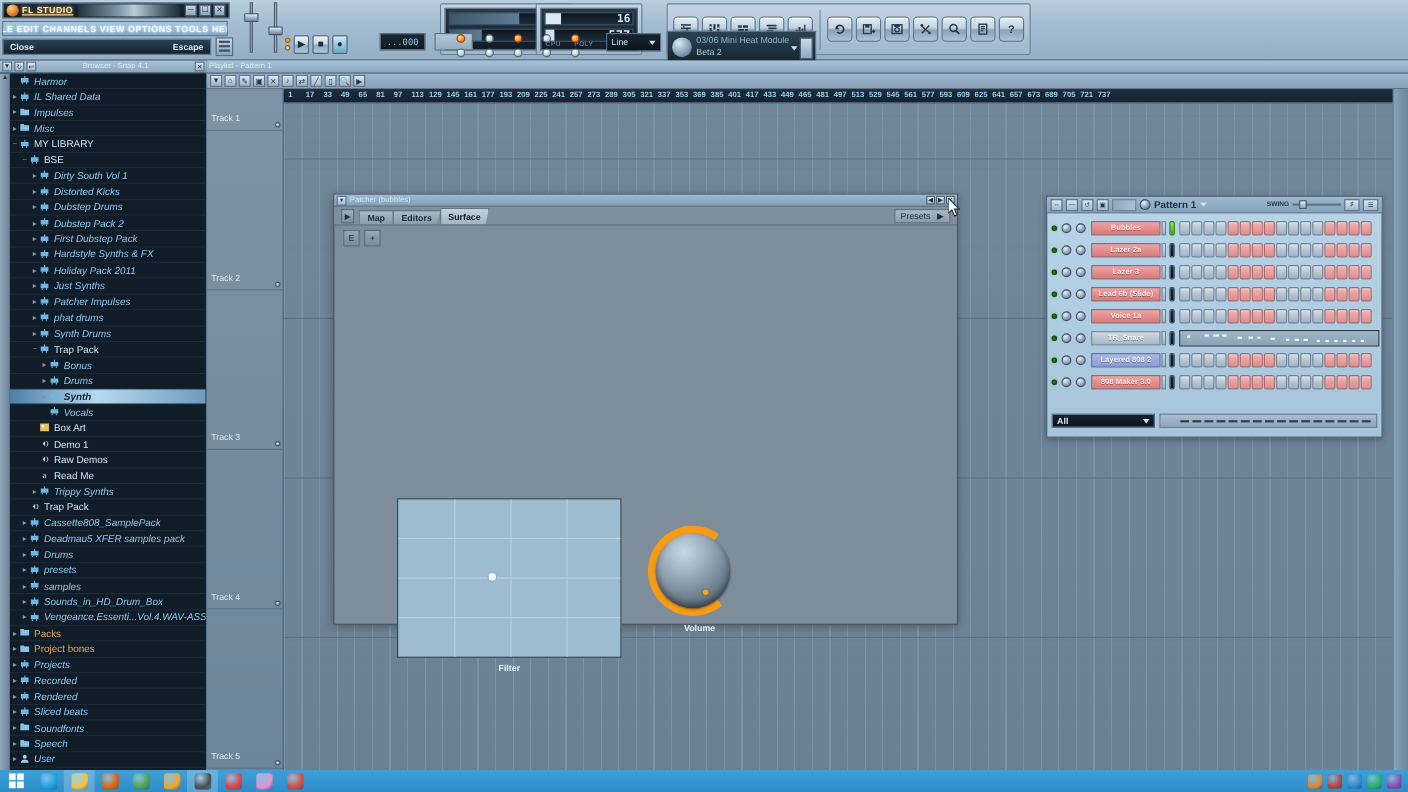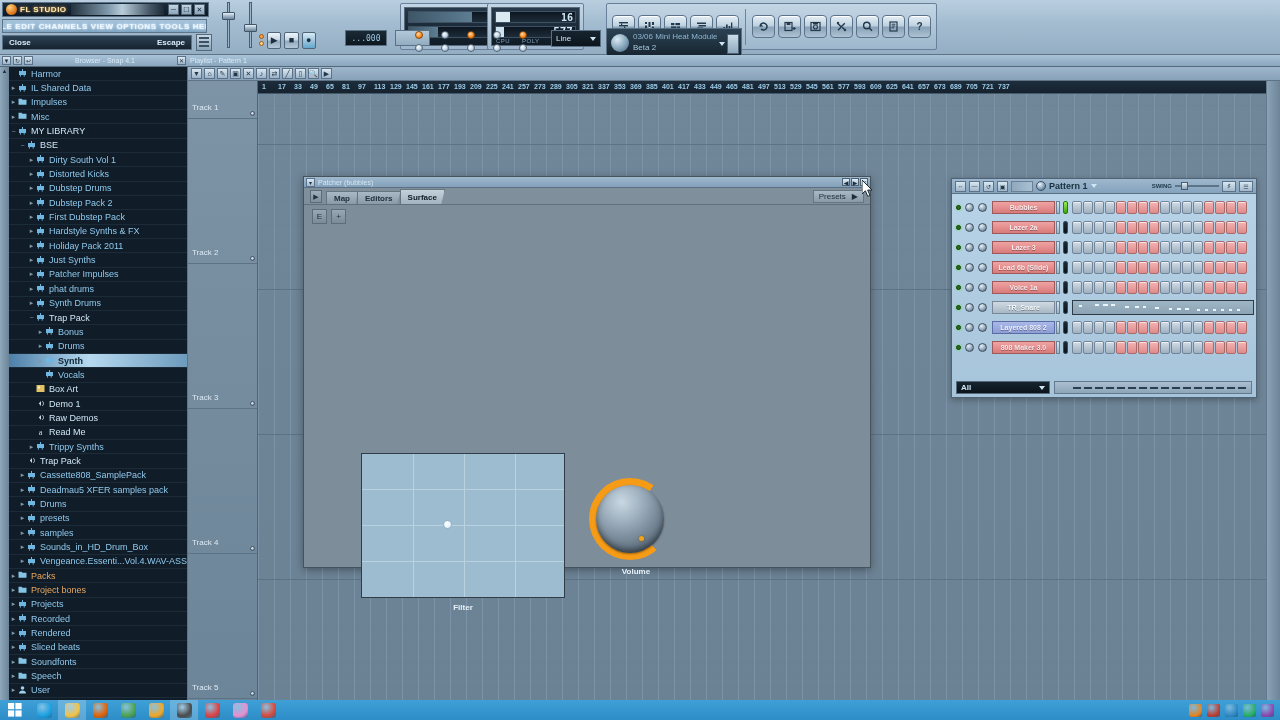--- a/index.html
+++ b/index.html
@@ -26,21 +26,21 @@
     position:absolute; left:2px; top:2px; width:207px; height:15px;
     background:linear-gradient(180deg,#1b2b3c,#0e1a26);
     border:1px solid #5d7488;
     display:flex; align-items:center;
   }
   .fl-logo {
     width:11px;height:11px;margin-left:3px;margin-right:3px;border-radius:50%;
     background:radial-gradient(circle at 35% 30%,#ffd27f,#e07b20 60%,#a64d05);
   }
   .fl-name { color:#ffe9b0; font-size:8px; font-weight:bold; letter-spacing:.5px;
-    text-shadow:0 0 3px #ffb347; }
+    text-shadow:0 0 3px #ffb347;text-decoration:underline; }
   .fl-dragbar {
     flex:1; height:11px; margin:0 4px;
     background:linear-gradient(90deg,#22323f,#7f98ab 40%,#b9cdda 55%,#445666 85%,#1b2a36);
     filter:blur(.4px);
   }
   .fl-wbtns { display:flex; gap:2px; margin-right:3px; }
   .fl-wbtn {
     width:11px;height:11px;background:linear-gradient(180deg,#c3d5e3,#8ca5ba);
     border:1px solid #4e6274; display:flex;align-items:center;justify-content:center;
     font-size:7px; color:#1a2a36; line-height:1;
@@ -187,21 +187,21 @@
   .trow{
     height:14.35px;display:flex;align-items:center;
     border-bottom:1px solid #1b2b38;
     color:#9fd2ef;font-size:9px;white-space:nowrap;
   }
   .trow .exp{width:9px;text-align:center;color:#7e97ab;font-size:7px;flex:0 0 9px;}
   .trow .ic{flex:0 0 10px;margin-right:3px;font-size:8px;}
   .trow.sel{background:linear-gradient(90deg,#4d7fa8,#b6d9ef 45%,#6d9bbd);color:#0d1d2a;}
   .trow.sel .lbl{color:#0f2231;font-weight:bold;}
   .lbl{overflow:hidden;text-overflow:clip;}
-  .c-orange{color:#e8a860;} .c-white{color:#cfe6f6;} .c-blue{color:#8fc9ee;}
+  .c-orange{color:#e8a860;} .c-white{color:#cfe6f6;} .c-blue{color:#8fc9ee;font-style:italic;}
 
   
   .playlist{
     position:absolute;left:188px;top:55px;right:0;bottom:20px;
     background:#63798c;
   }
   .pl-title{
     position:absolute;left:0;top:0;right:0;height:12px;
     background:linear-gradient(180deg,#a9c3d8,#8aa6bd);
     display:flex;align-items:center;gap:2px;padding:0 2px;border-bottom:1px solid #56697b;
@@ -392,21 +392,21 @@
   }
   .st.beat{background:linear-gradient(180deg,#f4b4b4,#e08a8a);border-color:#a96a6a;}
   .pianorow{
     flex:1;height:15px;margin-left:4px;position:relative;
     background:linear-gradient(180deg,#9fb6c6,#8ba3b4);
     border:1px solid #2d3b46;
   }
   .pn{position:absolute;height:2px;background:#e9f4fb;}
   .seq-foot{
     position:absolute;left:0;right:0;bottom:0;height:24px;padding:3px 4px;
-    display:flex;align-items:flex-end;gap:4px;
+    display:flex;align-items:flex-start;gap:4px;
   }
   .fsel{
     width:94px;height:13px;background:linear-gradient(180deg,#16242f,#0b141c);
     border:1px solid #546a7c;color:#d2e7f6;font-size:8px;font-weight:bold;
     display:flex;align-items:center;justify-content:space-between;padding:0 4px;
   }
   .fbar{
     flex:1;height:13px;background:linear-gradient(180deg,#aabfd0,#8ea5b8);
     border:1px solid #63798d;position:relative;overflow:hidden;
   }

